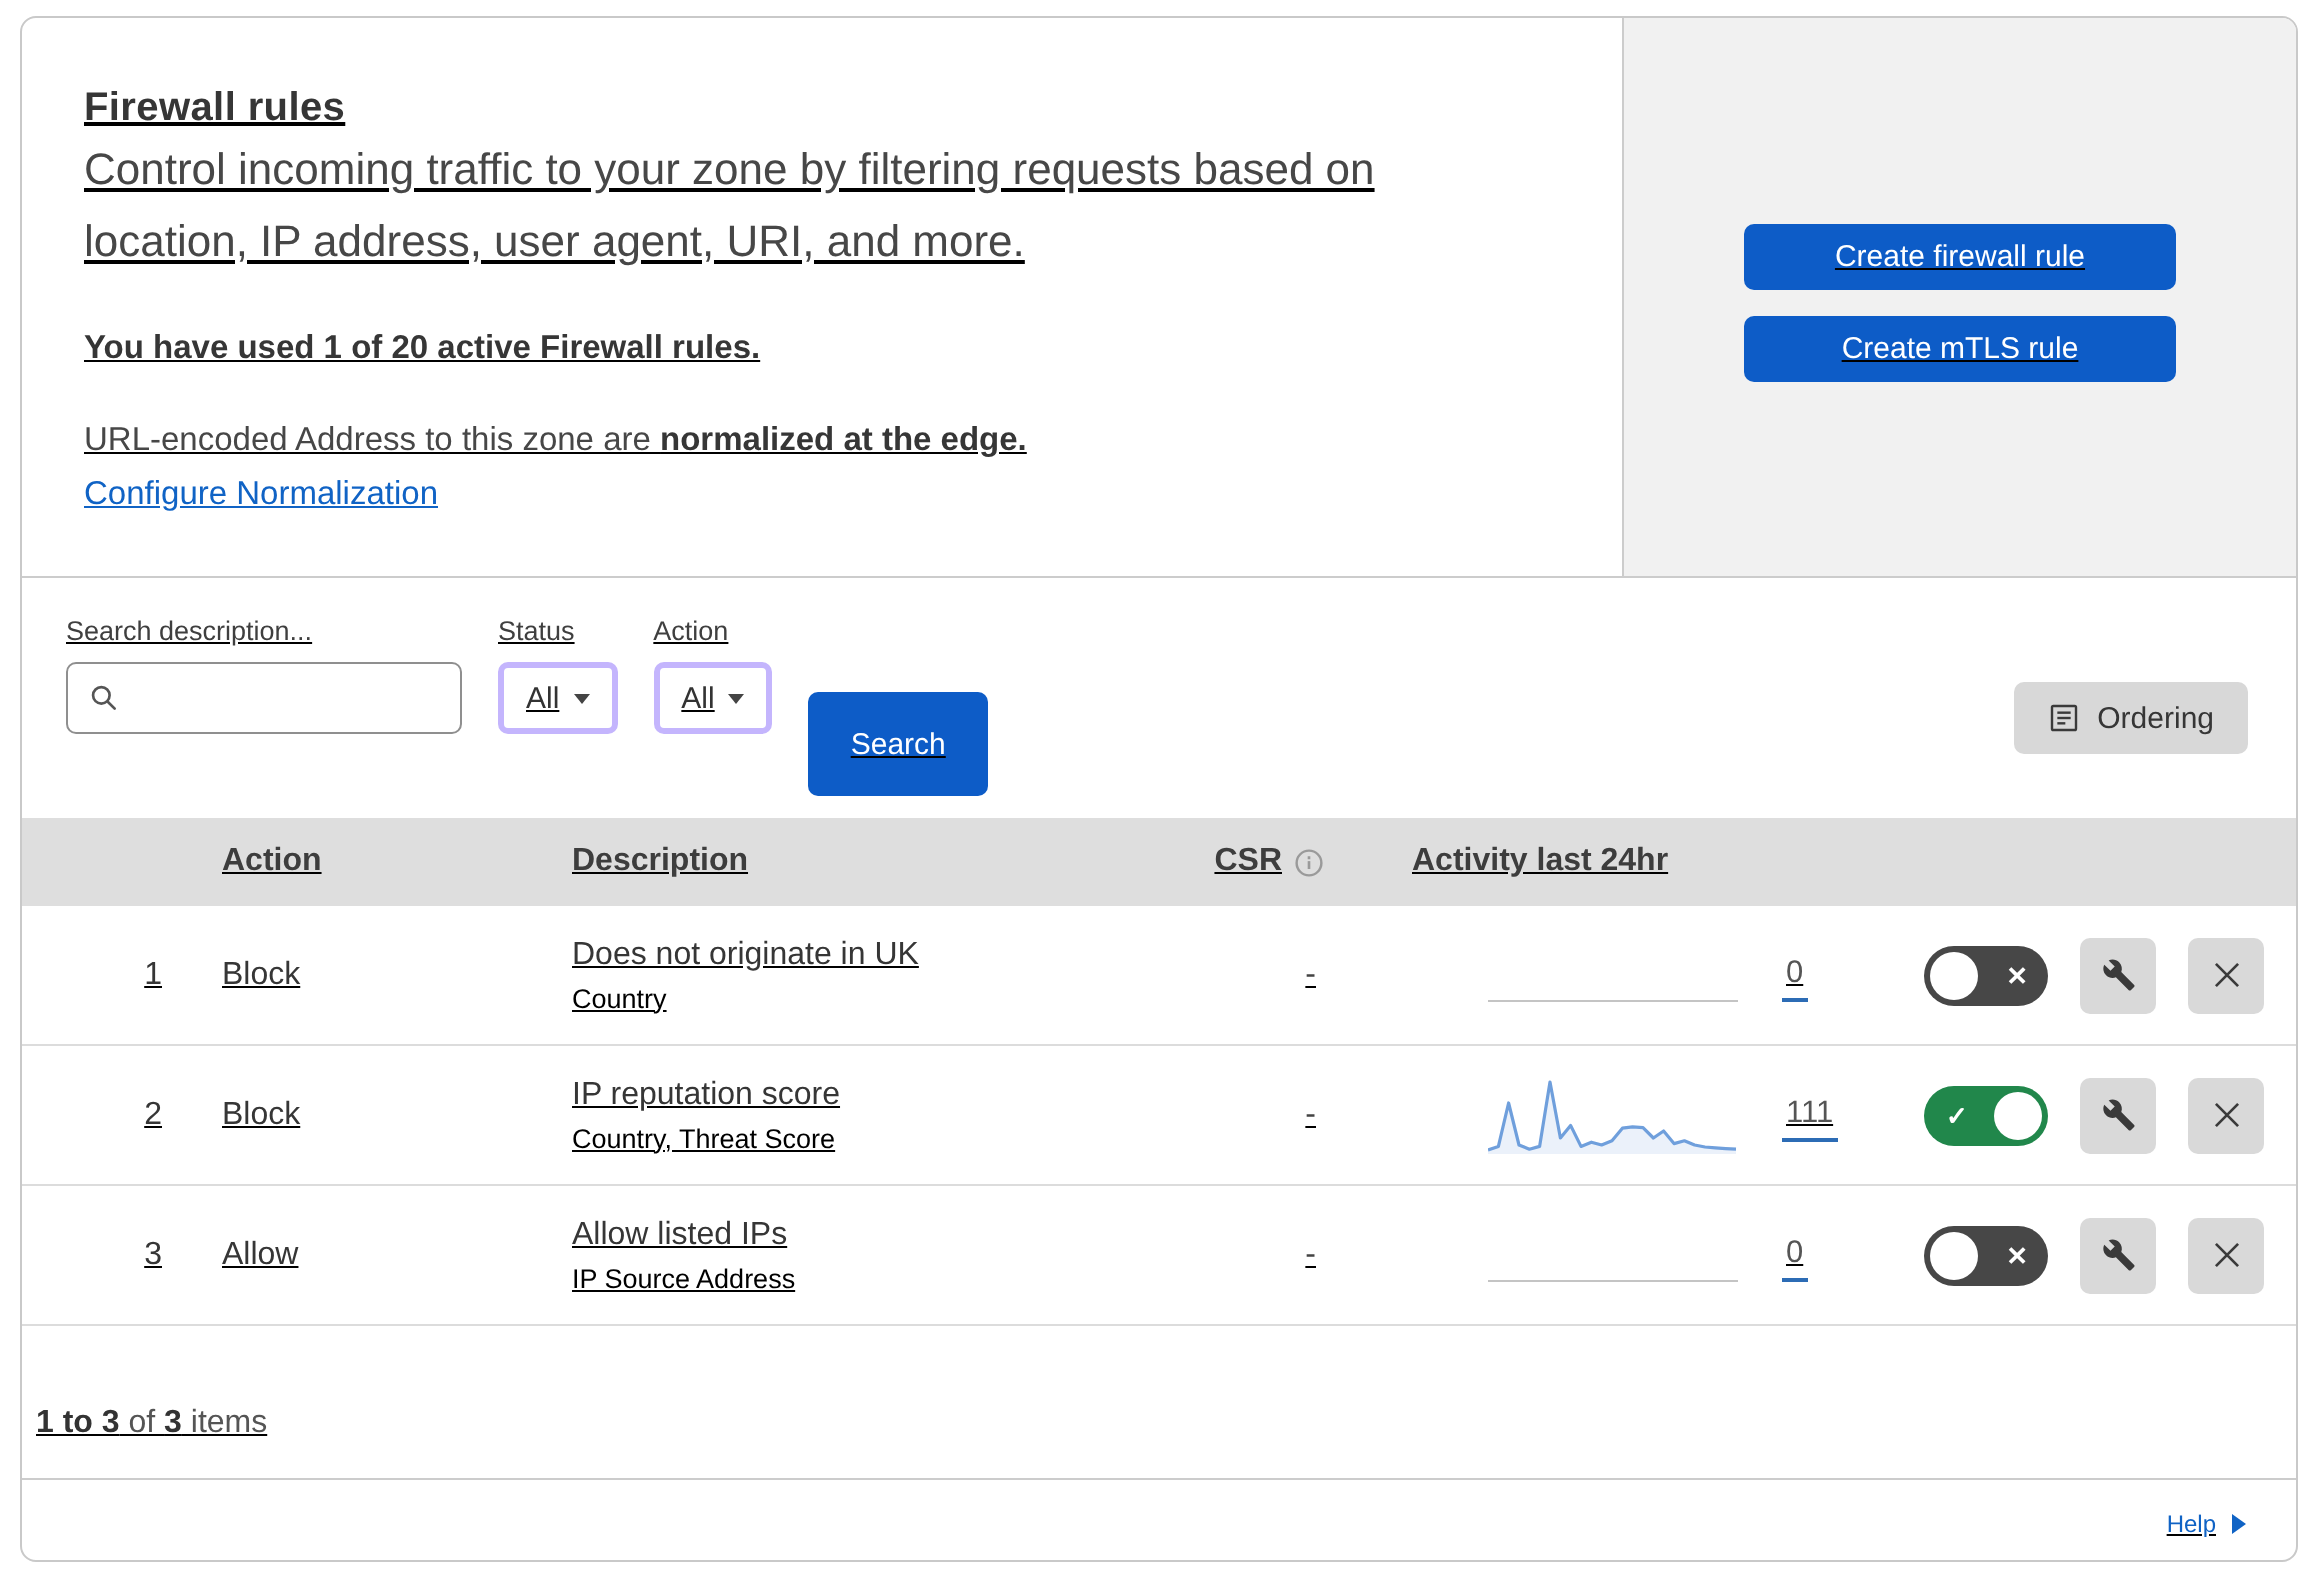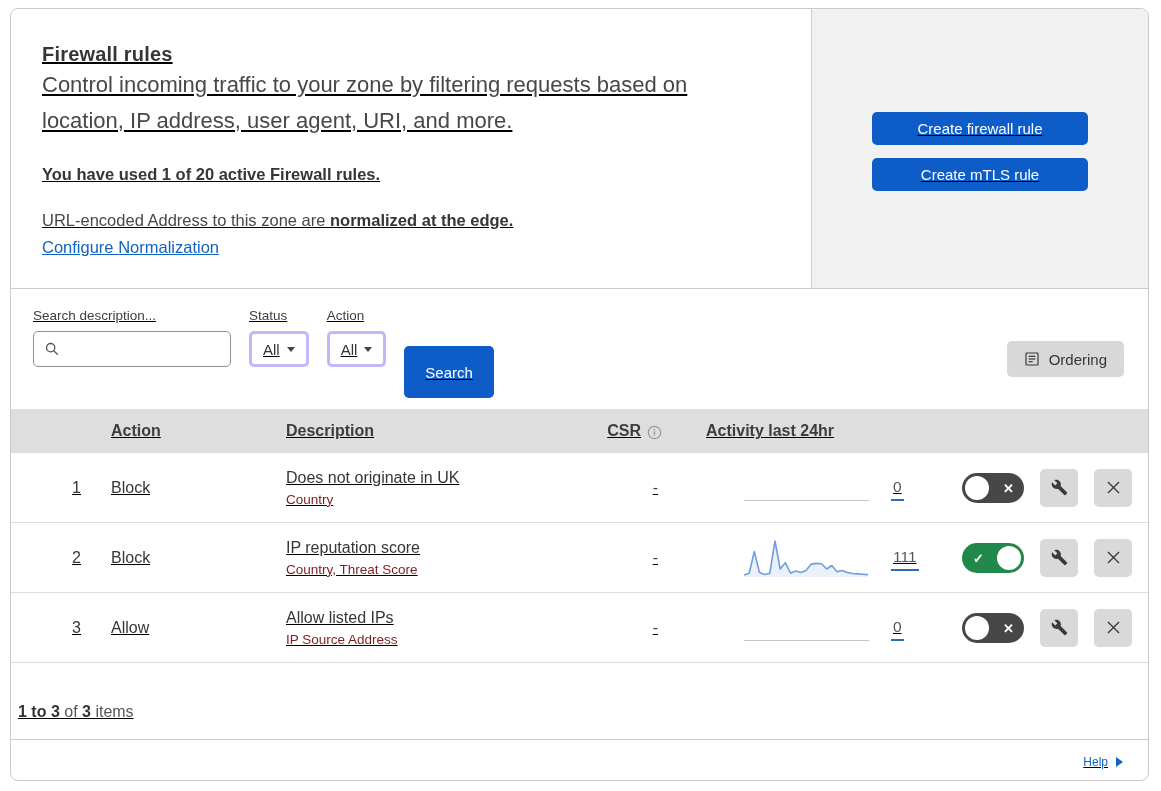--- a/index.html
+++ b/index.html
@@ -44,27 +44,27 @@
     border-top:5.5px solid #444;}
   .btn-search{margin-top:43px; height:52px; padding:0 21px; background:var(--blue); color:#fff;
     font-size:15px; border:none; border-radius:5px; cursor:pointer; font-family:"Liberation Sans", sans-serif;}
   .btn-ordering{position:absolute; right:24px; top:52px; height:36px; background:#d8d8d8; border:none;
     border-radius:5px; padding:0 17px; display:flex; align-items:center; gap:9px; font-size:15px;
     color:var(--ink); cursor:pointer; font-family:"Liberation Sans", sans-serif;}
 
   
   .tgrid{display:grid; grid-template-columns:100px 175px 285px 105px 255px 1fr; align-items:center;}
   .table-head{background:var(--head-gray); height:44px; flex:none; font-size:16px; font-weight:700; color:#3d3d3d;}
-  .th-csr{display:flex; justify-content:flex-end; align-items:flex-end; gap:6px; padding-right:14px;}
+  .th-csr{display:flex; justify-content:flex-end; align-items:center; gap:6px; padding-right:14px;}
   .th-activity{padding-left:30px;}
   .row{height:70px; border-bottom:1px solid var(--row-border); flex:none;}
   .cell-num{text-align:right; padding-right:30px; font-size:16px; color:var(--ink);}
   .cell-action{font-size:16px; color:var(--ink);}
   .cell-desc .title{font-size:16px; color:var(--ink);}
-  .cell-desc .sub{font-size:13.5px; color:#7f1d1d; margin-top:5px;}
+  .cell-desc .sub{font-size:13.5px; color:#000000; margin-top:5px;}
   .cell-csr{text-align:right; padding-right:18px; font-size:16px; color:#444;}
   .cell-activity{display:flex; align-items:center; padding-left:68px;}
   .spark-wrap{width:125px; height:42px; position:relative; flex:none;}
   .spark-wrap svg{position:absolute; left:0; bottom:0;}
   .flatline{position:absolute; left:0; bottom:8px; width:125px; height:1px; background:#c4c4c4;}
   .count-link{margin-left:22px; font-size:15.5px; color:#555; border-bottom:2px solid #2c6cb5;
     padding:0 2px 3px; cursor:pointer; transform:translateY(2px);}
   .cell-controls{display:flex; justify-content:flex-end; align-items:center; gap:16px; padding-right:16px;}
   .toggle{position:relative; width:62px; height:30px; border-radius:15px; cursor:pointer; flex:none;}
   .toggle.off{background:var(--toggle-off);}

